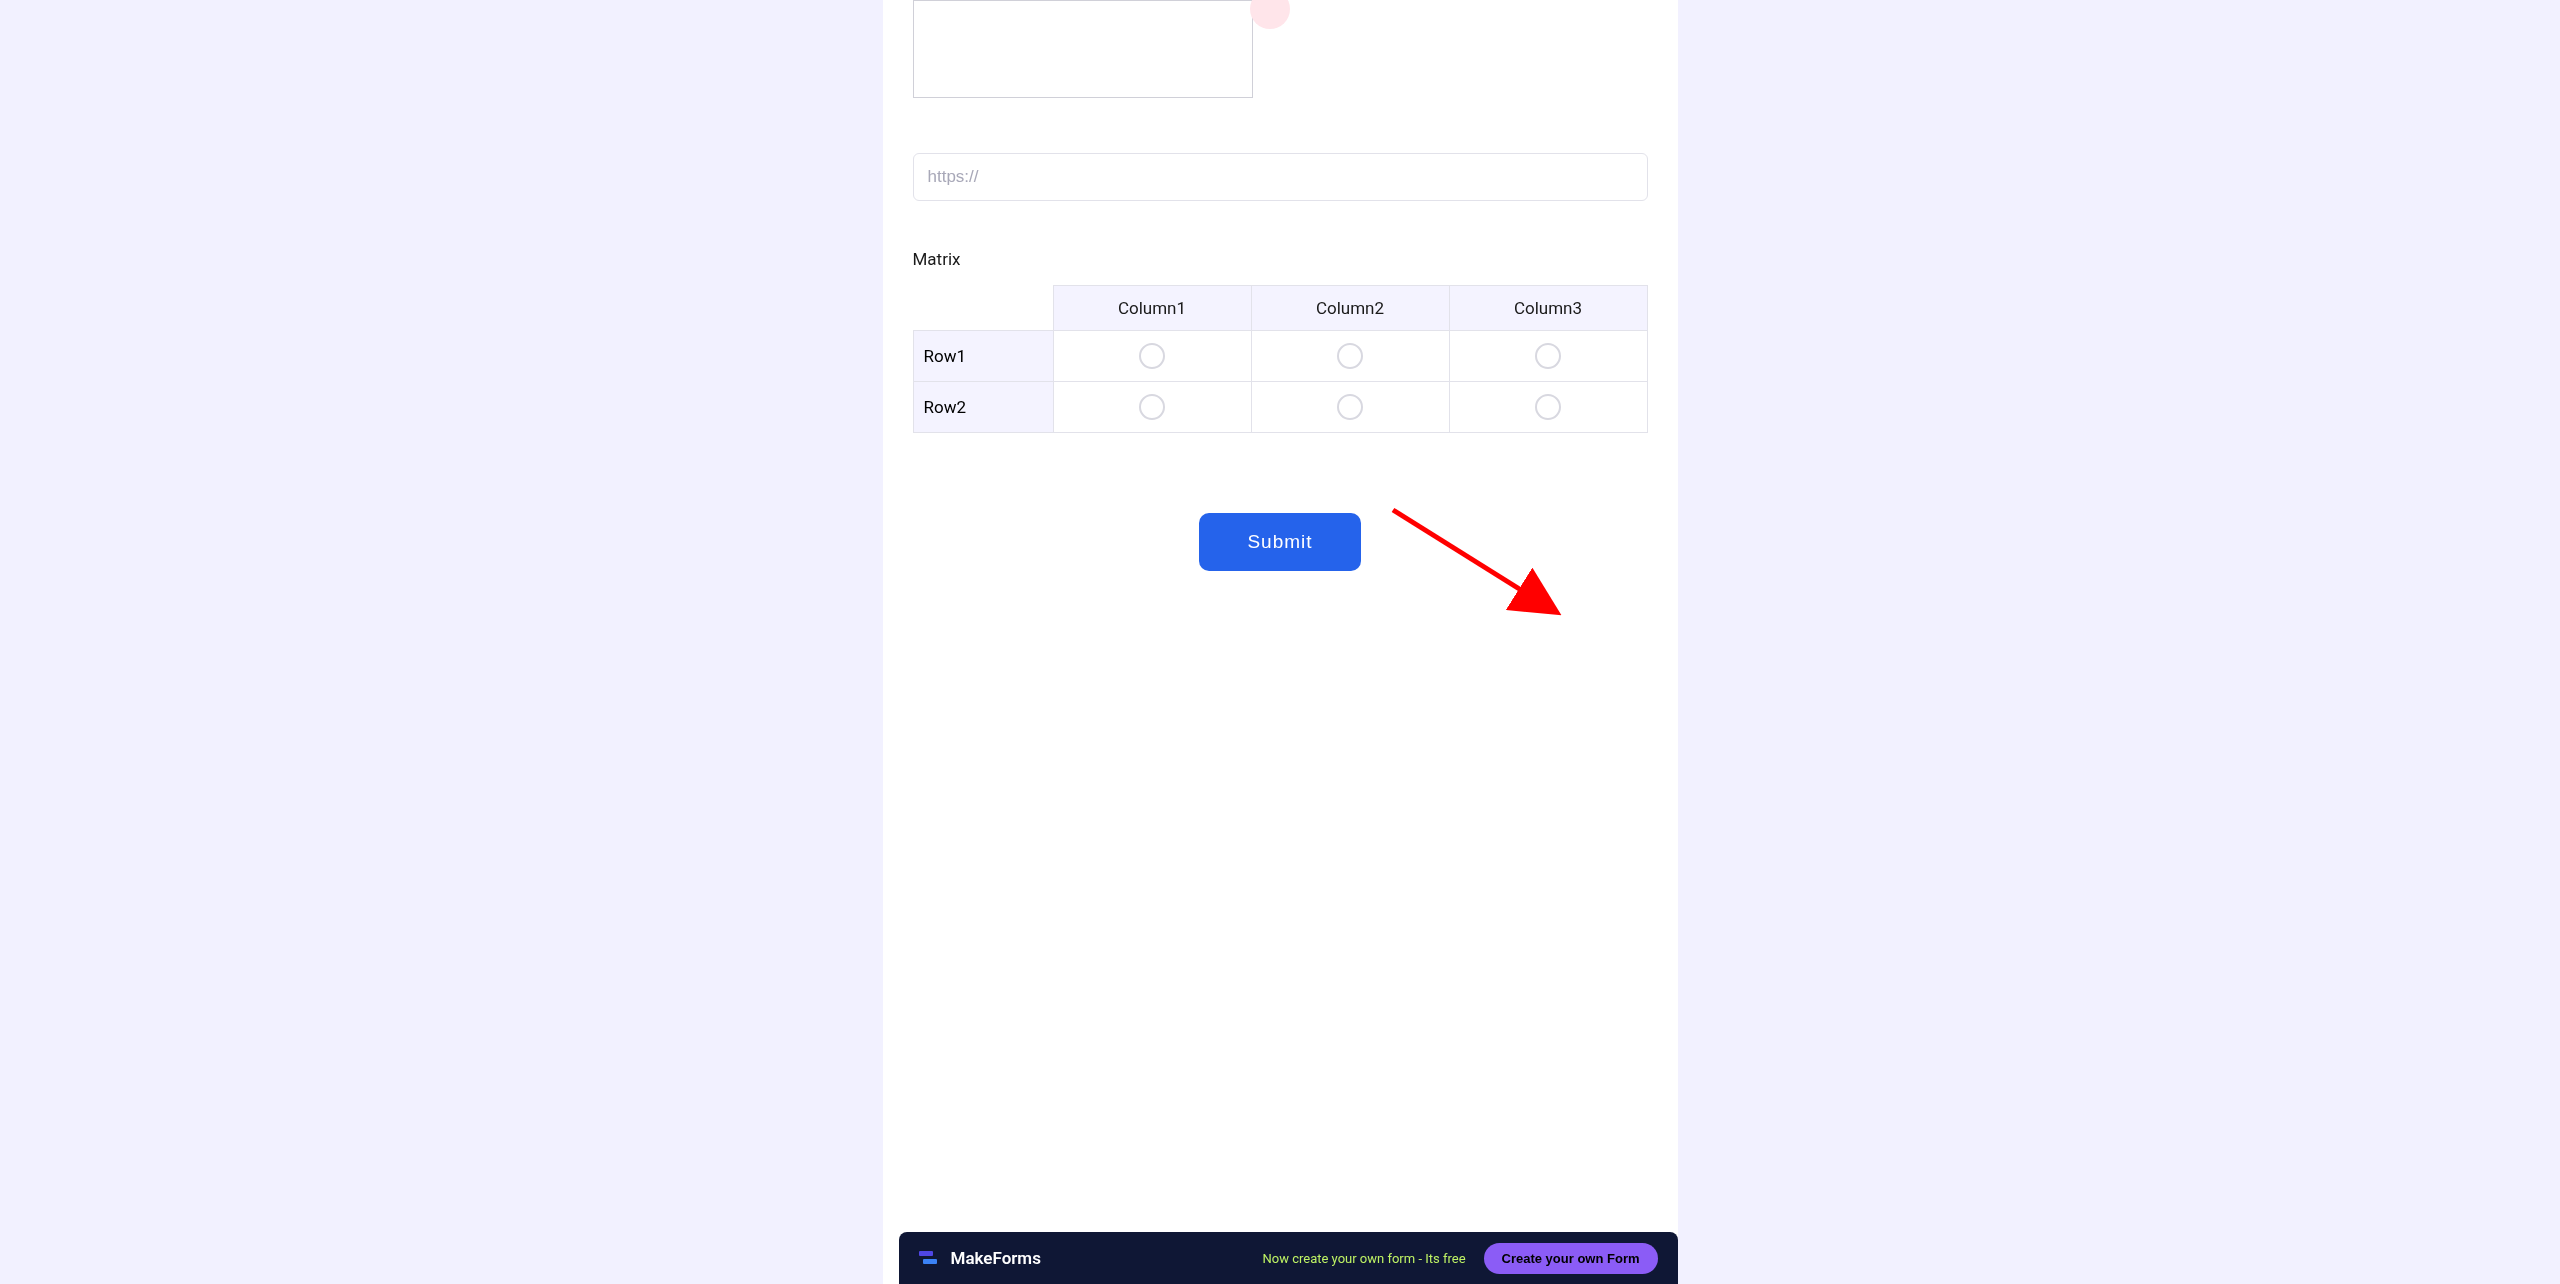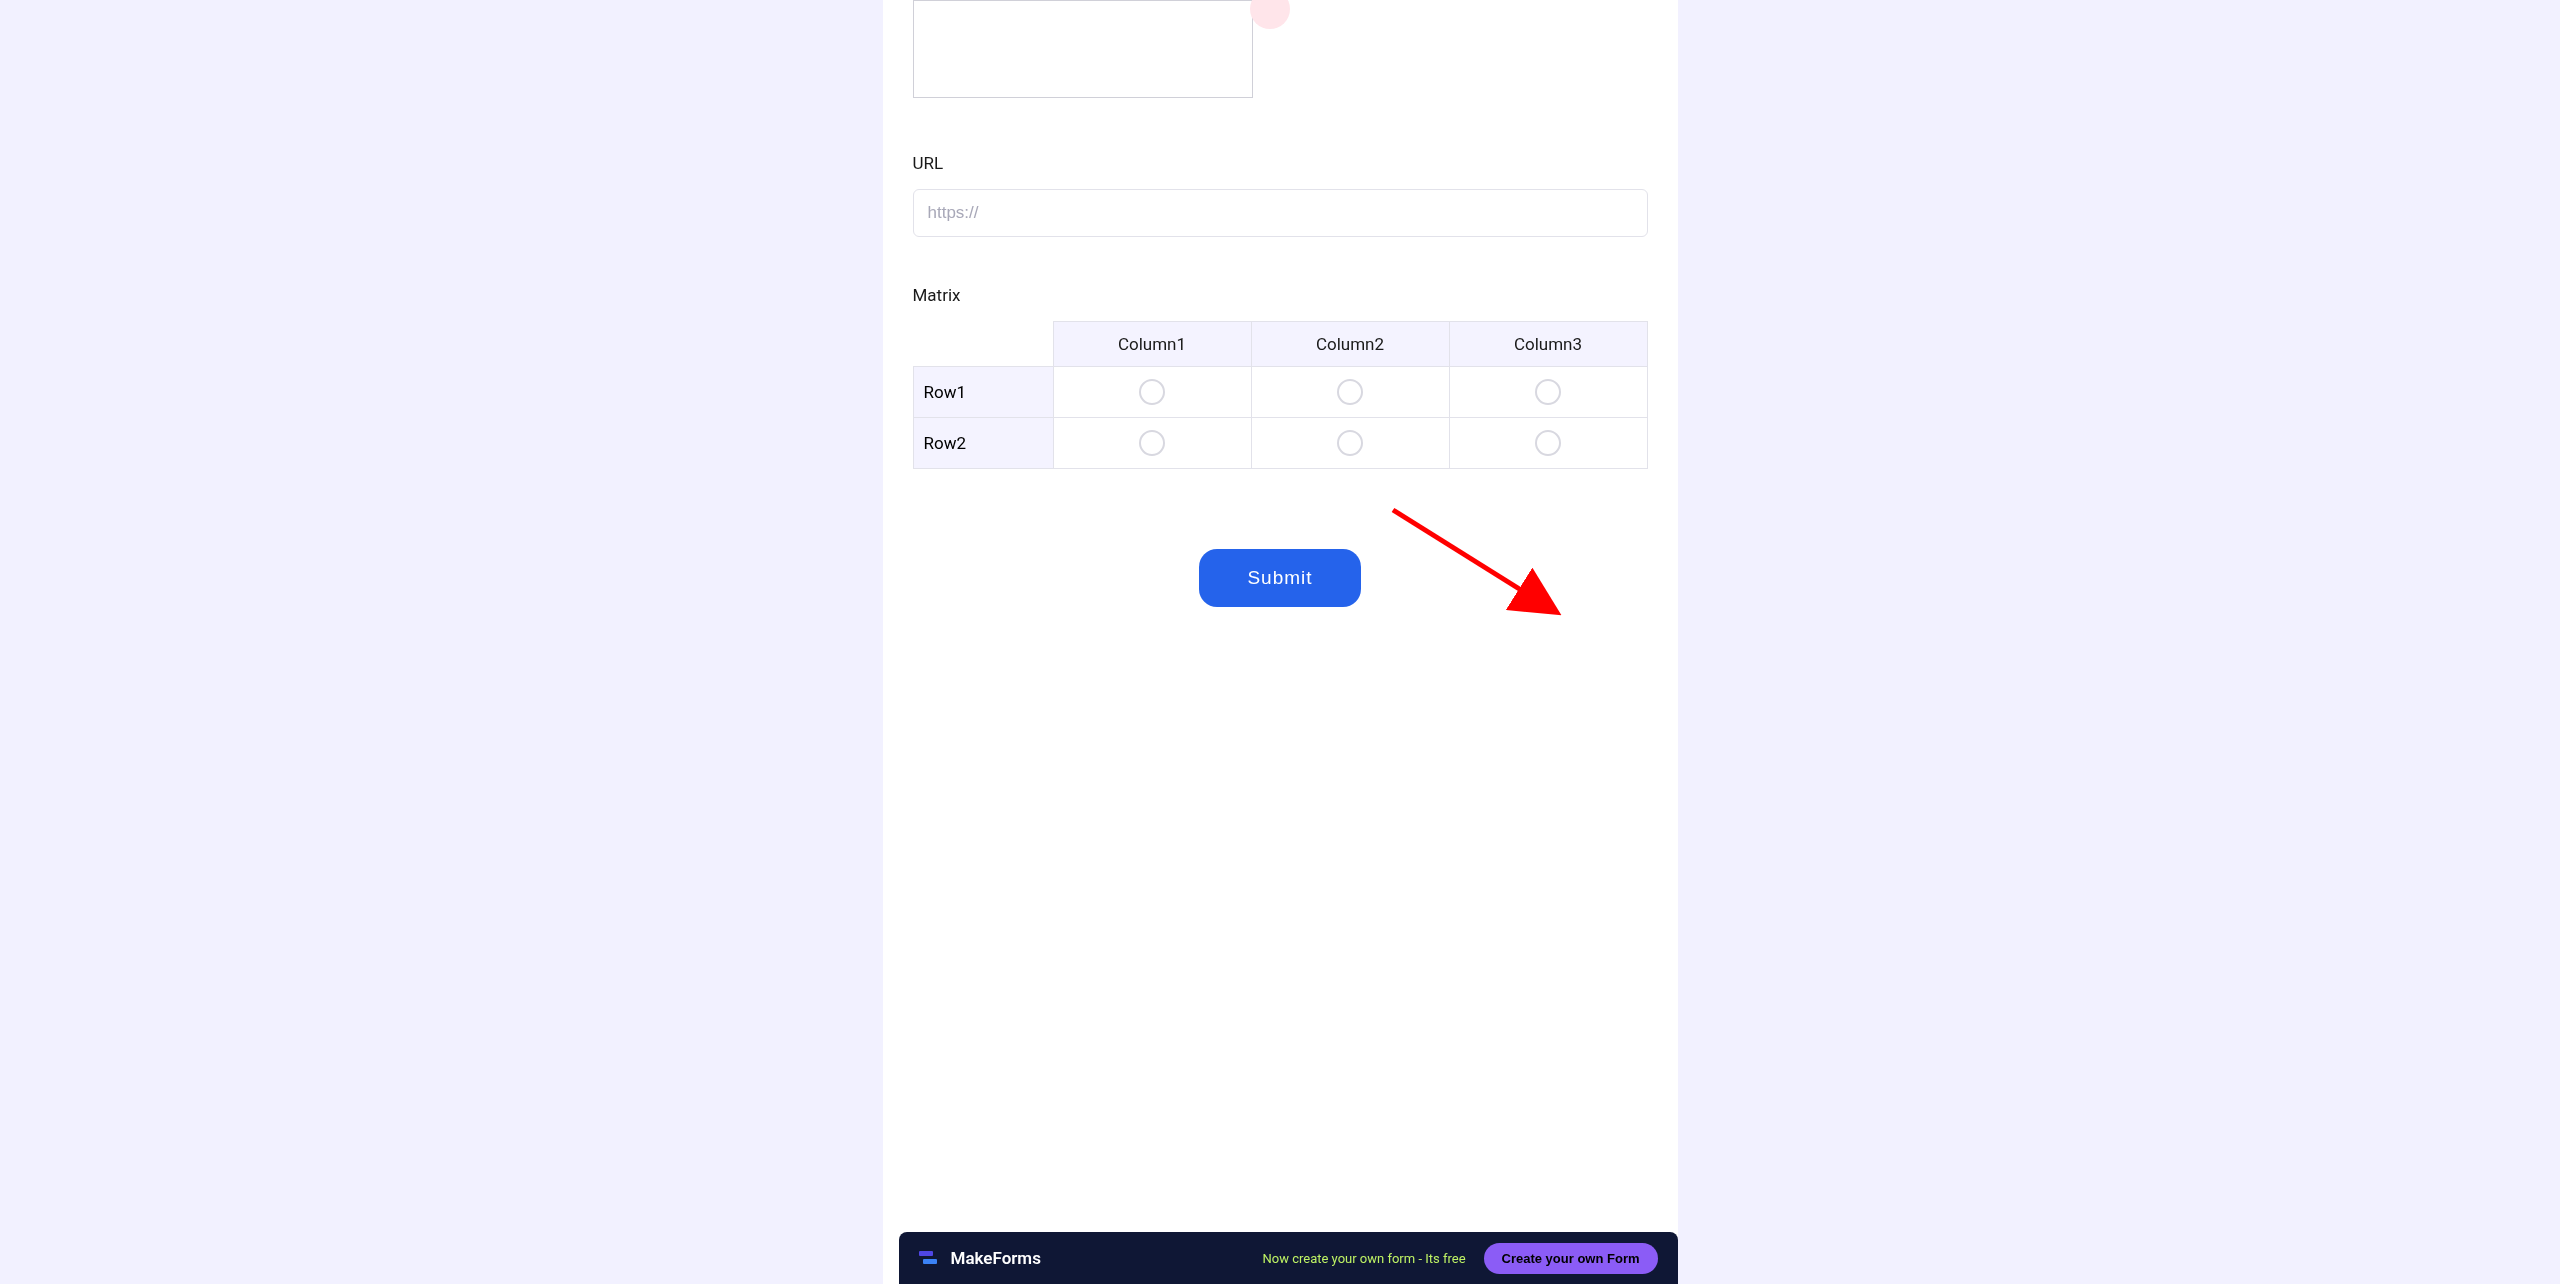--- a/index.html
+++ b/index.html
@@ -115,21 +115,21 @@
 
     .submit-wrapper {
       text-align: center;
       margin-bottom: 60px;
     }
 
     .submit-button {
       background: #2563eb;
       color: #fff;
       border: none;
-      border-radius: 18px;
+      border-radius: 10px;
       padding: 18px 48px;
       font-size: 19px;
       font-weight: 500;
       letter-spacing: 1px;
       cursor: pointer;
     }
 
     .bottom-bar {
       position: absolute;
       bottom: 0;
@@ -204,21 +204,20 @@
 </head>
 <body>
 
 <div class="outer-wrap">
   <div class="form-container">
 
     <div class="image-placeholder">
       <div class="pink-circle"></div>
     </div>
 
-    <div class="field-label">URL</div>
     <input type="text" class="url-input" placeholder="https://" style="">
 
     <div class="field-label">Matrix</div>
     <table class="matrix-table">
       <thead>
         <tr>
           <th class="corner"></th>
           <th>Column1</th>
           <th>Column2</th>
           <th>Column3</th>

